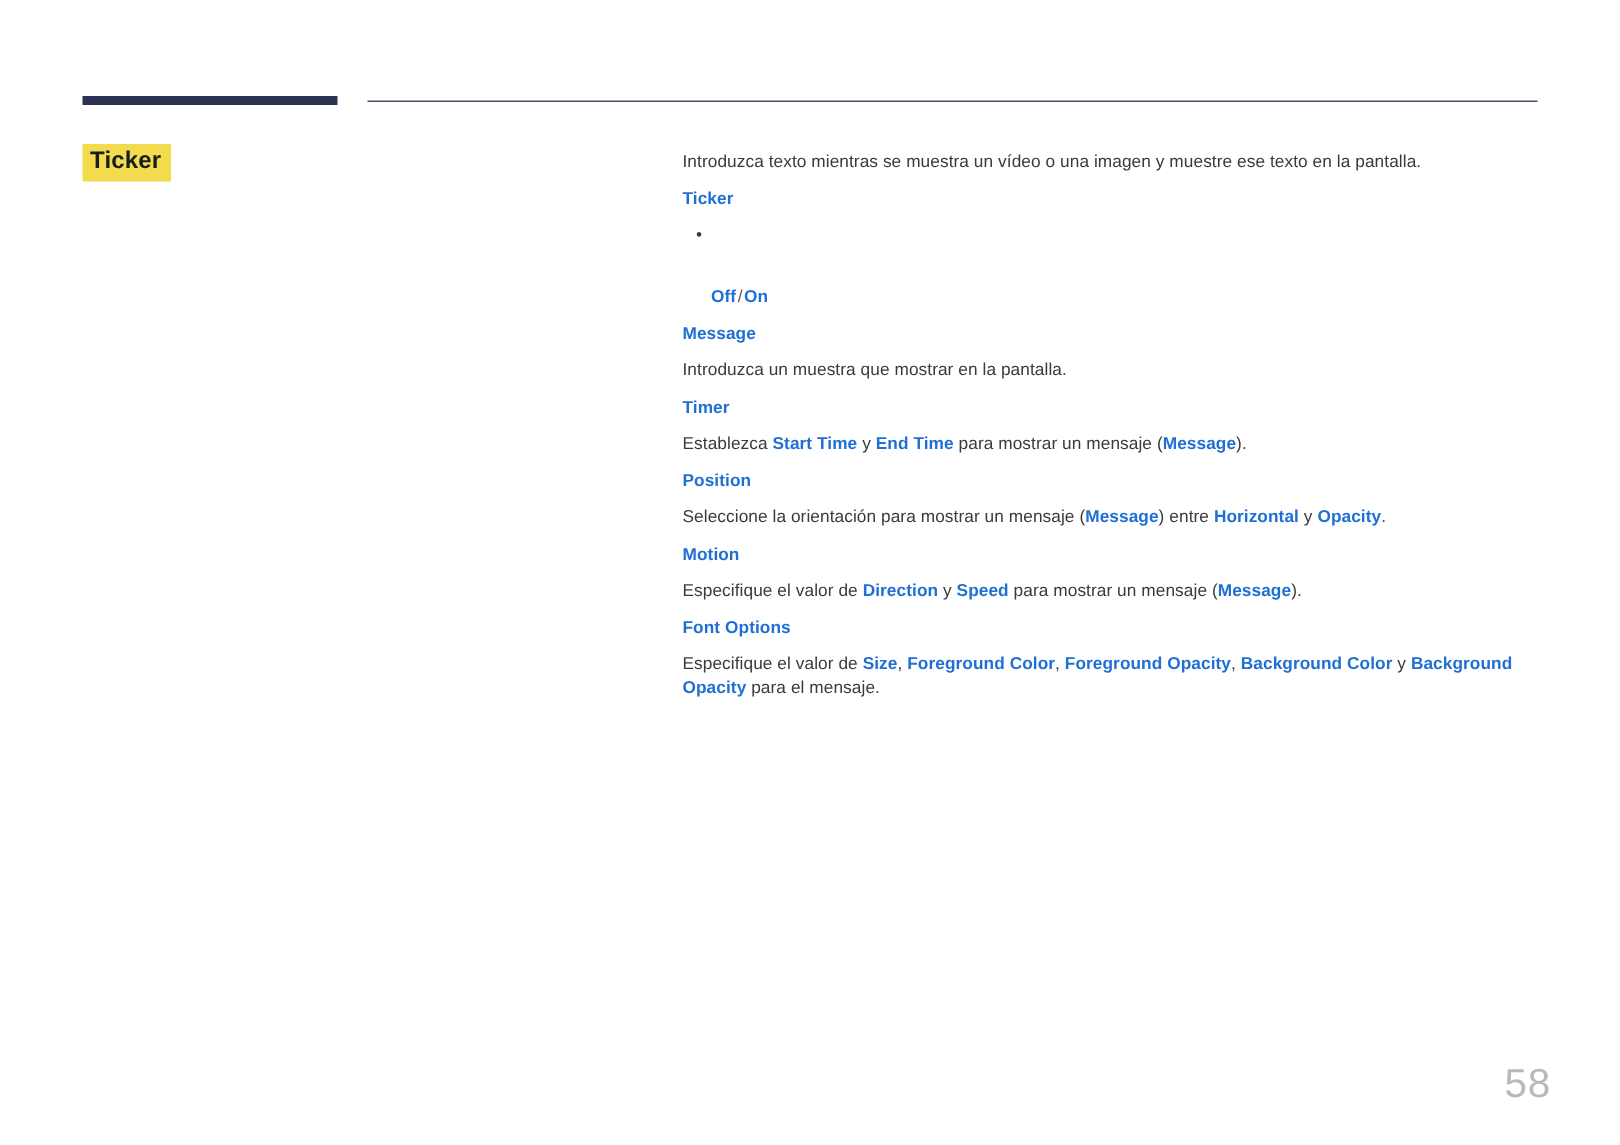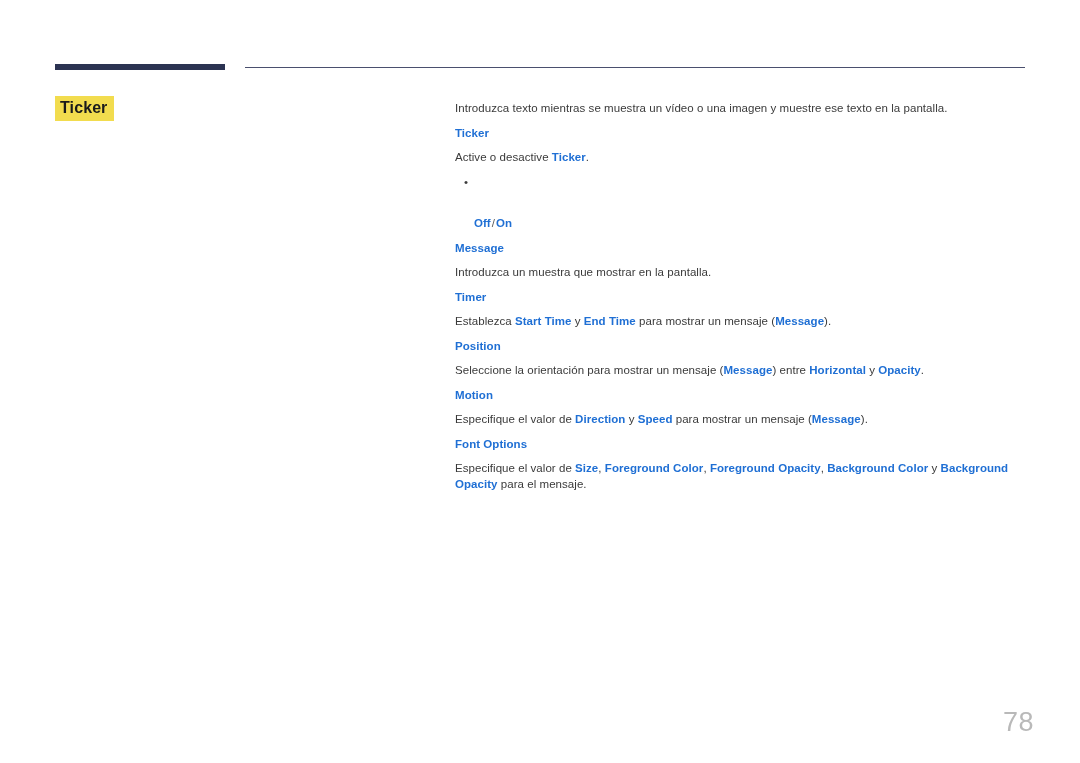--- a/index.html
+++ b/index.html
@@ -156,21 +156,20 @@
 
     <div class="col-left">
       <span class="page-title">Ticker</span>
     </div>
 
     <div class="col-right">
 
       <p class="para"><span>Introduzca texto mientras se muestra un vídeo o una imagen y muestre ese texto en la pantalla.</span></p>
 
       <p class="sub-head">Ticker</p>
-      <p class="para"><span>Active o desactive </span><span class="term">Ticker</span><span>.</span></p>
 
       <div class="bullet-row">
         <span class="bullet-dot">•</span>
         <span class="bullet-text"><span>Off</span><span class="sep">/</span><span>On</span></span>
       </div>
 
       <p class="sub-head">Message</p>
       <p class="para"><span>Introduzca un muestra que mostrar en la pantalla.</span></p>
 
       <p class="sub-head">Timer</p>
@@ -181,15 +180,15 @@
 
       <p class="sub-head">Motion</p>
       <p class="para"><span>Especifique el valor de </span><span class="term">Direction</span><span> y </span><span class="term">Speed</span><span> para mostrar un mensaje (</span><span class="term">Message</span><span>).</span></p>
 
       <p class="sub-head">Font Options</p>
       <p class="para"><span>Especifique el valor de </span><span class="term">Size</span><span>, </span><span class="term">Foreground Color</span><span>, </span><span class="term">Foreground Opacity</span><span>, </span><span class="term">Background Color</span><span> y </span><span class="term">Background Opacity</span><span> para el mensaje.</span></p>
 
     </div>
   </div>
 
-  <div class="page-number">78</div>
+  <div class="page-number">58</div>
 
 </div>
 
 </body></html>

